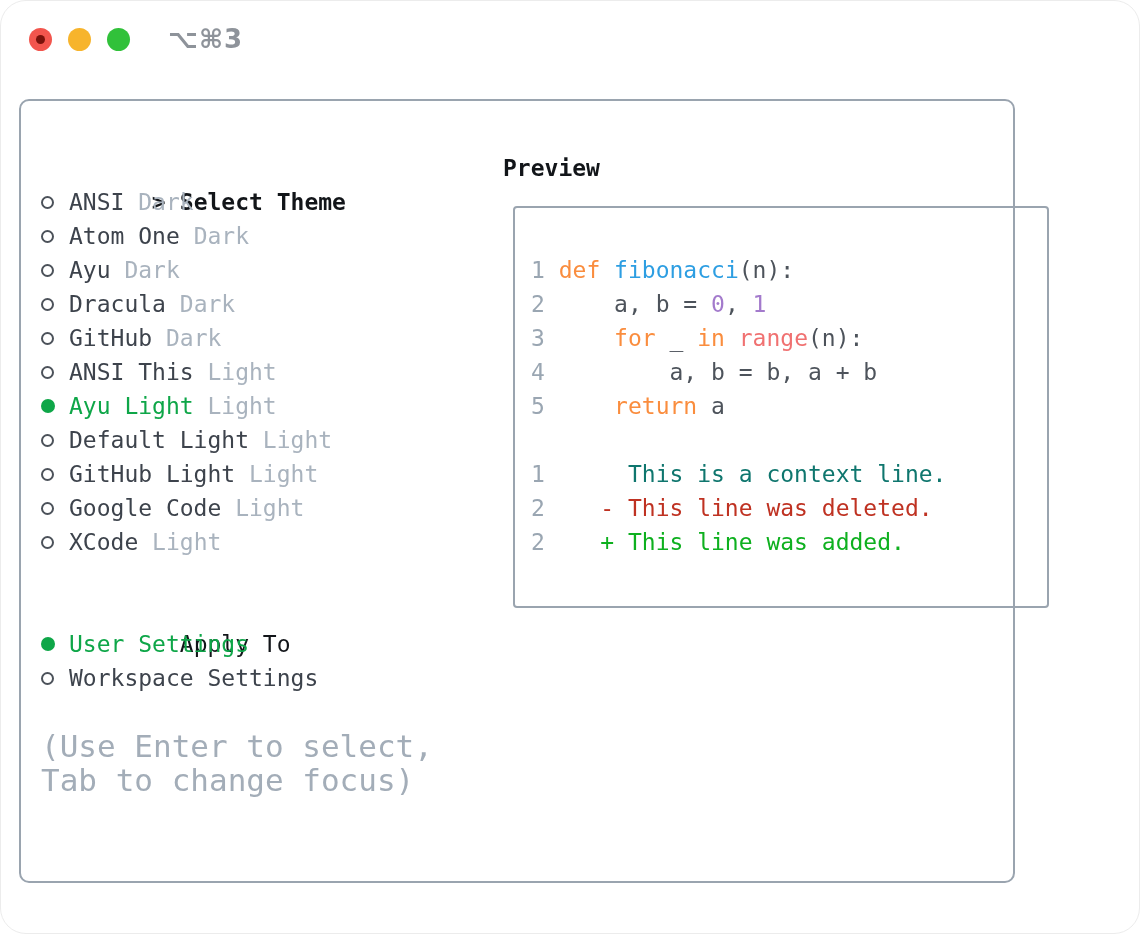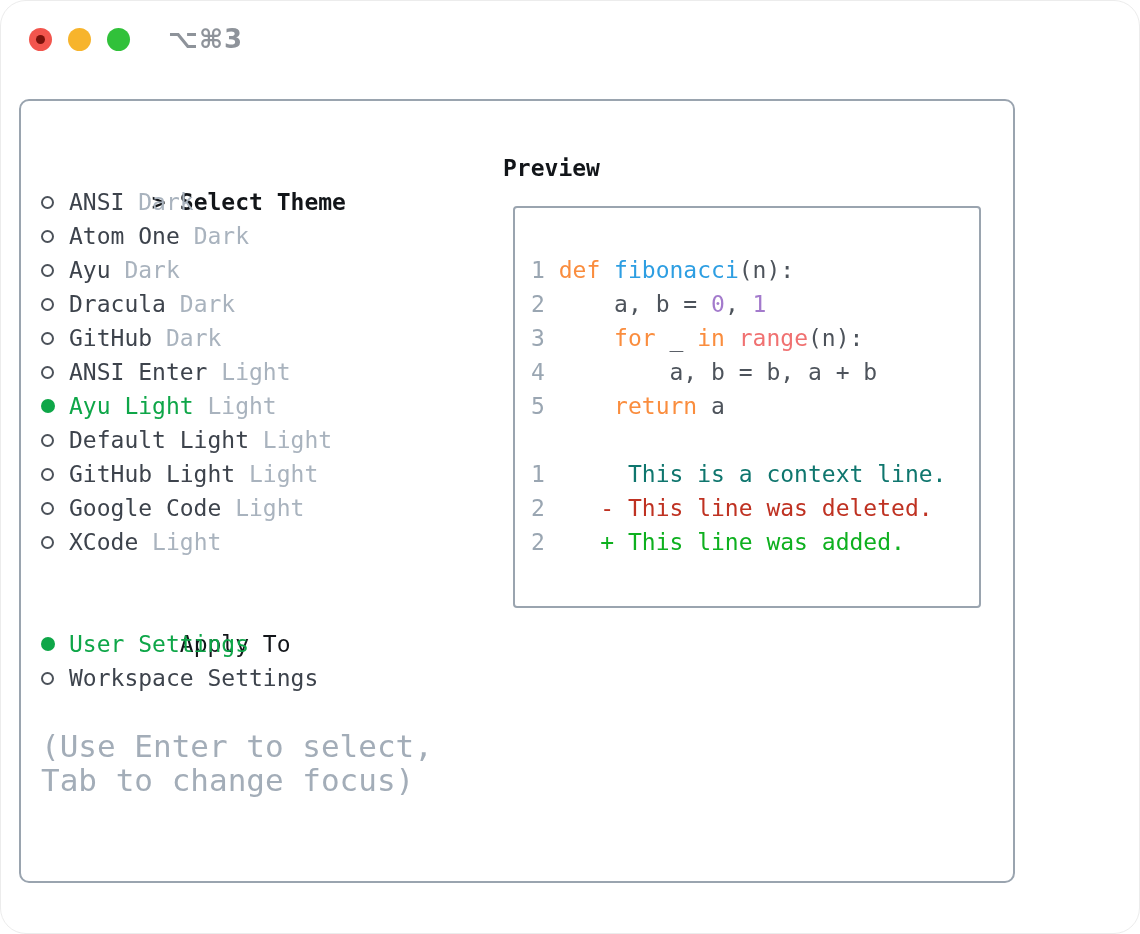--- a/index.html
+++ b/index.html
@@ -34,21 +34,21 @@
                border:2px solid var(--radio);border-radius:50%;vertical-align:1px;}
   .dot-filled{display:inline-block;width:14px;height:14px;box-sizing:border-box;
               background:var(--green);border-radius:50%;vertical-align:1px;}
   .t-name{color:var(--name);}
   .t-name.selected{color:var(--green);}
   .t-badge{color:var(--badge);}
   .hint{color:var(--hintc);width:432px;white-space:normal;font-size:31px;line-height:34px;}
   
   .preview-title{position:absolute;left:482px;top:50px;font-size:23px;line-height:34px;
                  font-weight:bold;color:var(--header);}
-  .preview-box{position:absolute;left:492px;top:105px;width:468px;height:402px;
+  .preview-box{position:absolute;left:492px;top:105px;width:536px;height:402px;
                border:2px solid var(--border);border-radius:4px;box-sizing:border-box;
                padding:45px 0 0 16px;font-size:23px;line-height:34px;overflow:hidden;}
   .code-line{height:34px;white-space:pre;}
   .lineno{color:var(--lineno);}
 </style>
 </head>
 <body>
 
 <div class="window">
 
@@ -66,21 +66,21 @@
     <div class="left-pane">
       <div class="row">
         <span class="cell-marker prompt">&gt;</span><span class="header-text">Select Theme</span>
       </div>
       <div id="theme-list">
           <div class="row"><span class="cell-marker"><span class="dot-outline"></span></span><span class="t-name">ANSI</span><span class="t-badge"> Dark</span></div>
           <div class="row"><span class="cell-marker"><span class="dot-outline"></span></span><span class="t-name">Atom One</span><span class="t-badge"> Dark</span></div>
           <div class="row"><span class="cell-marker"><span class="dot-outline"></span></span><span class="t-name">Ayu</span><span class="t-badge"> Dark</span></div>
           <div class="row"><span class="cell-marker"><span class="dot-outline"></span></span><span class="t-name">Dracula</span><span class="t-badge"> Dark</span></div>
           <div class="row"><span class="cell-marker"><span class="dot-outline"></span></span><span class="t-name">GitHub</span><span class="t-badge"> Dark</span></div>
-          <div class="row"><span class="cell-marker"><span class="dot-outline"></span></span><span class="t-name">ANSI Enter</span><span class="t-badge"> Light</span></div>
+          <div class="row"><span class="cell-marker"><span class="dot-outline"></span></span><span class="t-name">ANSI This</span><span class="t-badge"> Light</span></div>
           <div class="row"><span class="cell-marker"><span class="dot-filled"></span></span><span class="t-name selected">Ayu Light</span><span class="t-badge"> Light</span></div>
           <div class="row"><span class="cell-marker"><span class="dot-outline"></span></span><span class="t-name">Default Light</span><span class="t-badge"> Light</span></div>
           <div class="row"><span class="cell-marker"><span class="dot-outline"></span></span><span class="t-name">GitHub Light</span><span class="t-badge"> Light</span></div>
           <div class="row"><span class="cell-marker"><span class="dot-outline"></span></span><span class="t-name">Google Code</span><span class="t-badge"> Light</span></div>
           <div class="row"><span class="cell-marker"><span class="dot-outline"></span></span><span class="t-name">XCode</span><span class="t-badge"> Light</span></div>
         </div>
       <div class="spacer"></div>
       <div class="row">
         <span class="cell-marker"></span><span class="header2-text">Apply To</span>
       </div>

